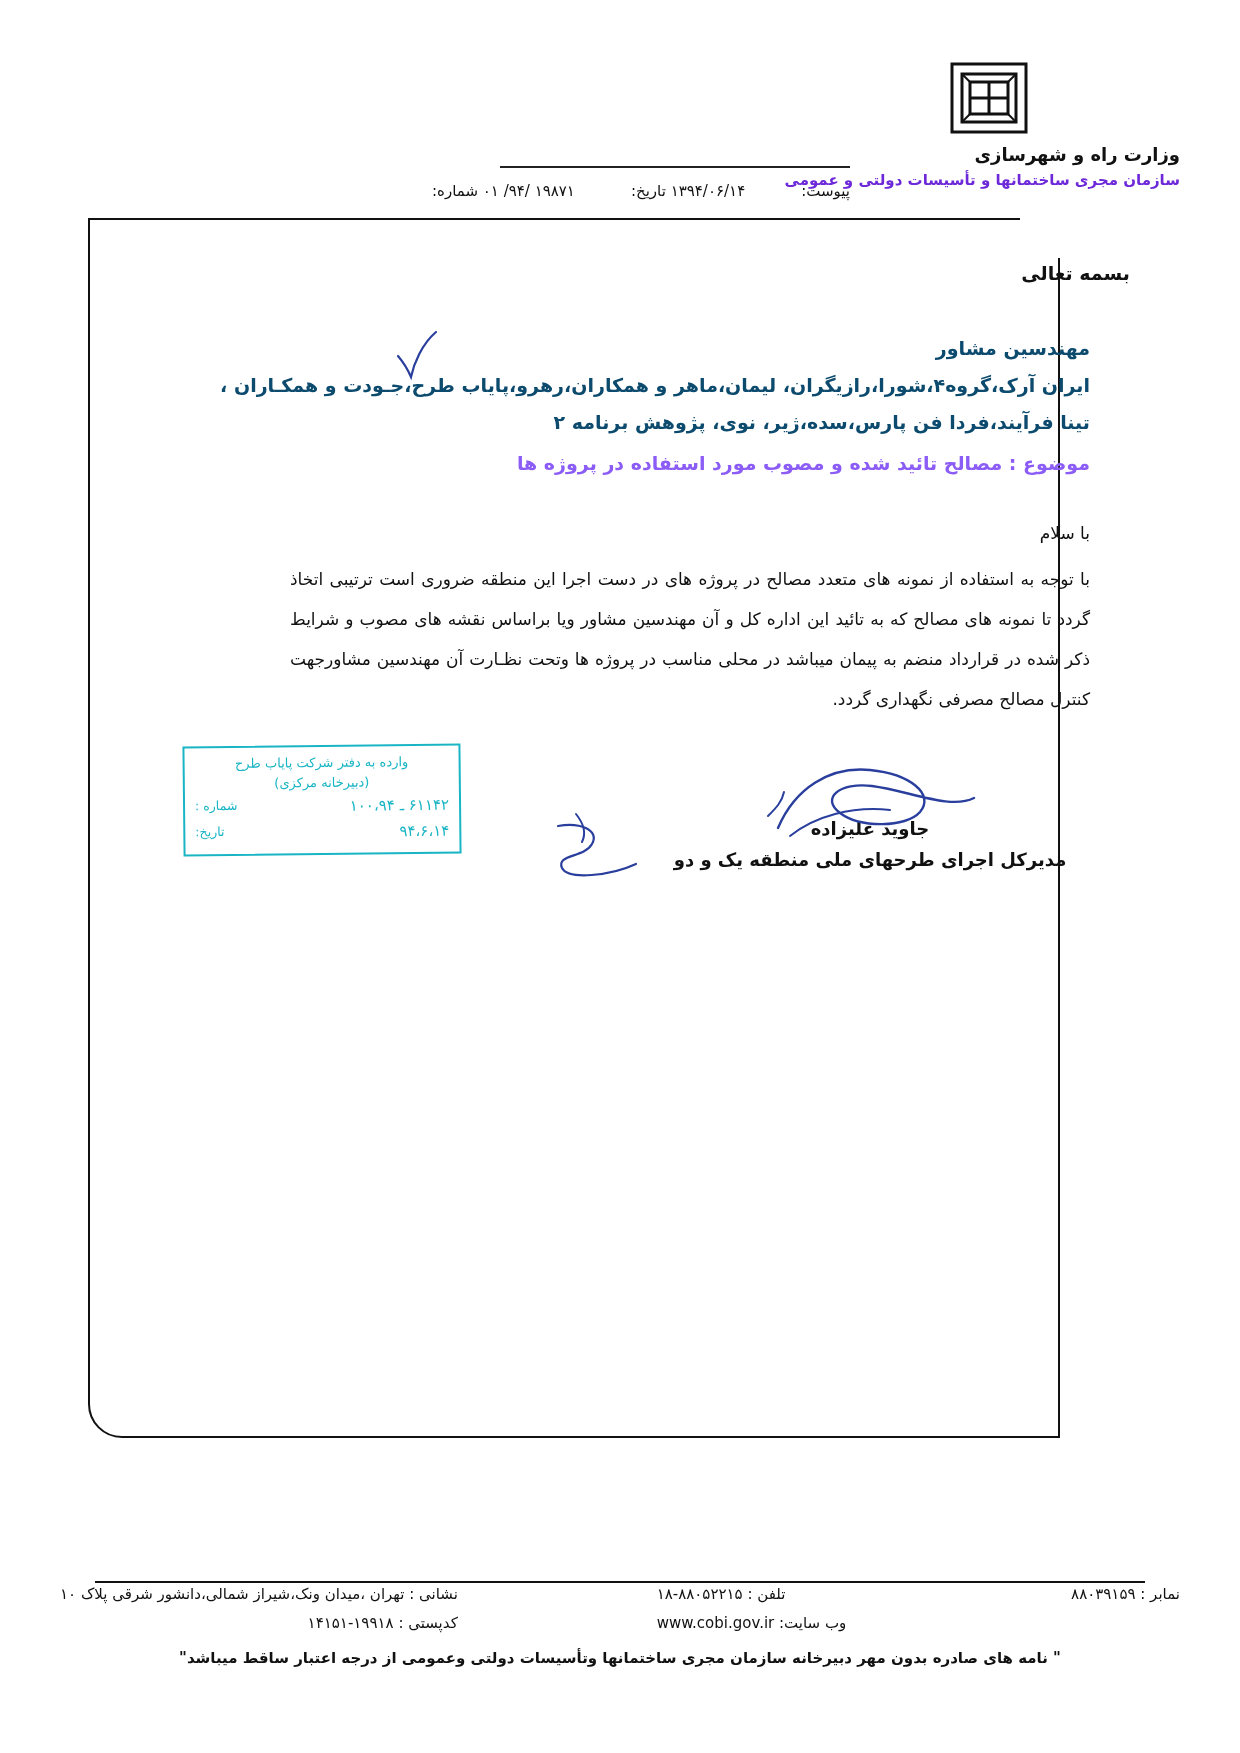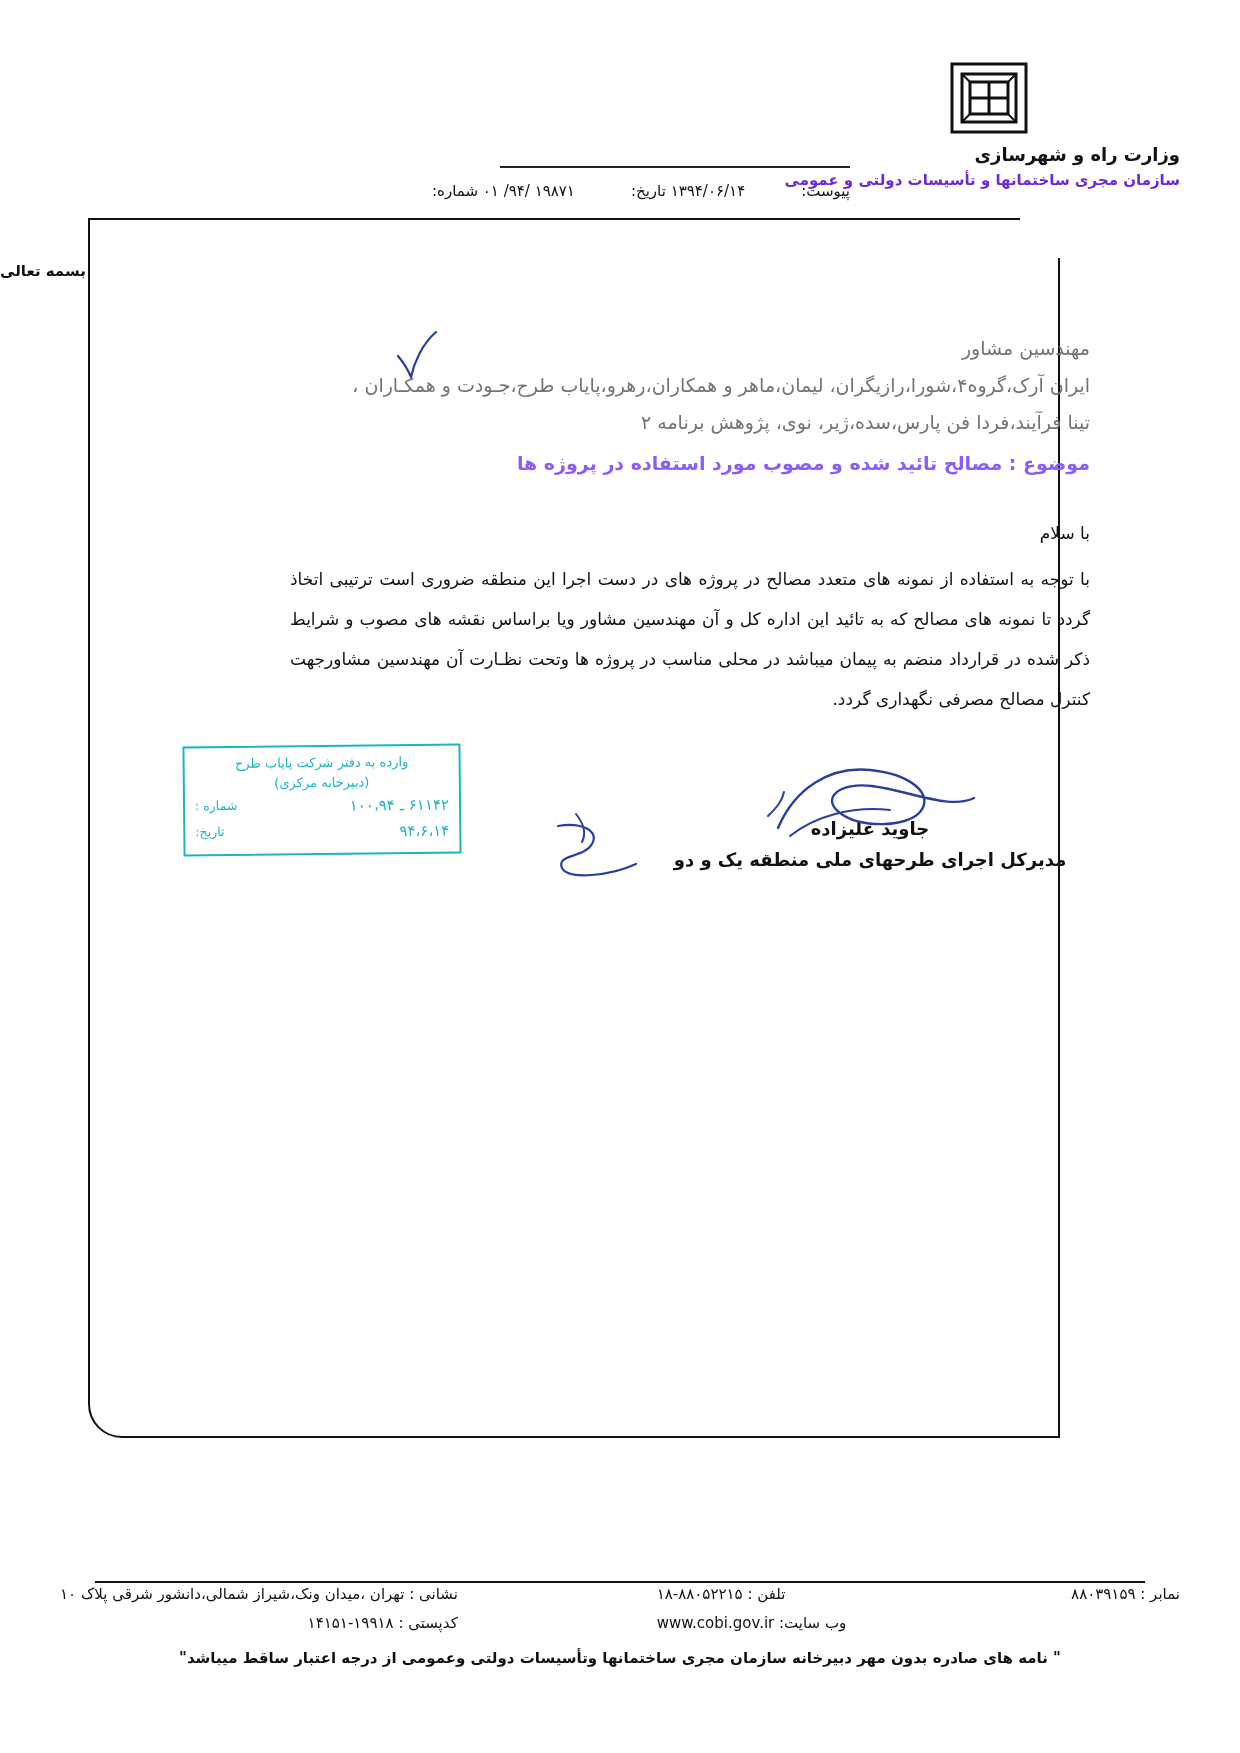--- a/index.html
+++ b/index.html
@@ -101,39 +101,39 @@
     height: 40px;
     background: #fff;
     border-left: 0;
   }
 
   .basmala {
     position: absolute;
     top: 262px;
     right: 0;
     left: 0;
-    text-align: left;
-    font-size: 15px;
+    text-align: right;
+    font-size: 19px;
     font-weight: bold;
     color: #111;
     padding-right: 110px;
   }
 
   .addressee {
     position: absolute;
     top: 330px;
     right: 150px;
     width: 800px;
     text-align: right;
     direction: rtl;
   }
   .addressee .line {
     font-size: 19px;
-    font-weight: normal;
-    color: #737373;
+    font-weight: bold;
+    color: #0c4a6e;
     line-height: 1.95;
     white-space: nowrap;
   }
   .addressee .line.l1 { font-size: 19px; }
   .subject {
     font-size: 19px;
     font-weight: bold;
     color: #8b5cf6;
     line-height: 1.95;
     margin-top: 4px;

